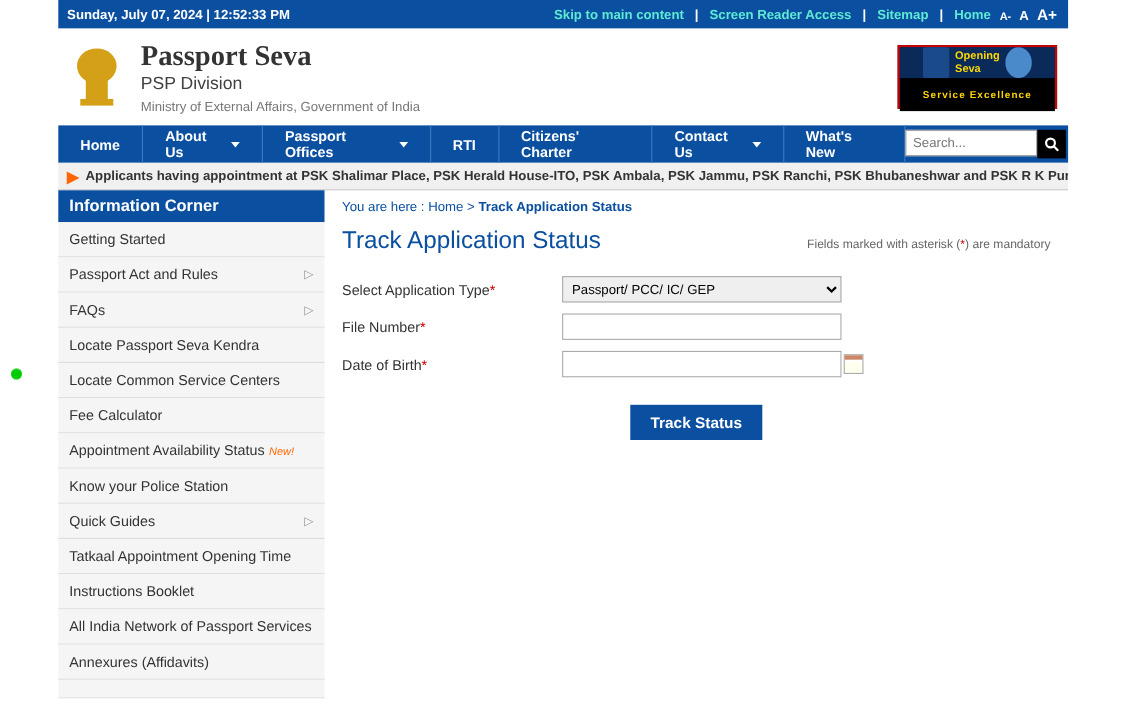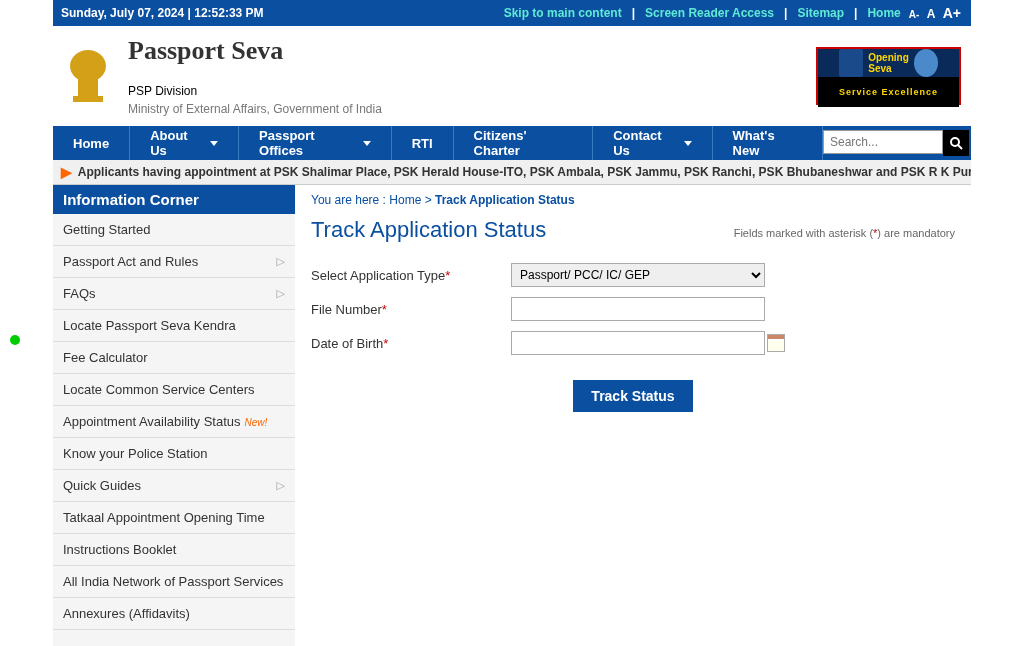--- a/index.html
+++ b/index.html
@@ -15,21 +15,21 @@
 .font-a-minus { font-size: 10px; }
 .font-a { font-size: 12px; }
 .font-a-plus { font-size: 14px; }
 
 
 .header { background: #fff; padding: 10px; display: flex; justify-content: space-between; align-items: center; }
 .header-left { display: flex; align-items: center; gap: 15px; }
 .emblem { width: 50px; height: 60px; }
 .emblem svg { width: 100%; height: 100%; }
 .title-block h1 { font-size: 26px; font-weight: bold; color: #333; font-family: Georgia, serif; }
-.title-block .sub1 { font-size: 12px; color: #000000; margin-top: 18px; }
+.title-block .sub1 { font-size: 16px; color: #404040; margin-top: 2px; }
 .title-block .sub2 { font-size: 12px; color: #777; margin-top: 4px; }
 .badge { width: 145px; height: 58px; border: 2px solid #c00; background: #0a2a5a; display: flex; flex-direction: column; }
 .badge-top { flex: 1; display: flex; align-items: center; justify-content: center; gap: 5px; background: #0a2a5a; }
 .badge-top .icon-box { width: 24px; height: 28px; background: #1a4a8a; border-radius: 2px; }
 .badge-top .text { color: #ffd700; font-size: 10px; font-weight: bold; line-height: 1.1; }
 .badge-bottom { background: #000; color: #ffd700; text-align: center; font-size: 9px; padding: 10px 0; letter-spacing: 1px; font-weight: bold; }
 
 
 .nav { background: #0a4fa0; height: 34px; display: flex; align-items: center; }
 .nav a { color: #fff; text-decoration: none; padding: 0 20px; font-size: 13px; border-right: 1px solid #3a7ac0; height: 34px; display: flex; align-items: center; font-weight: bold; }
@@ -165,24 +165,24 @@
             <span class="arrow">▷</span>
           </div>
           <div class="side-item">
             <span>FAQs</span>
             <span class="arrow">▷</span>
           </div>
           <div class="side-item">
             <span>Locate Passport Seva Kendra</span>
           </div>
           <div class="side-item">
+            <span>Locate Common Service Centers</span>
+          </div>
+          <div class="side-item">
             <span>Fee Calculator</span>
-          </div>
-          <div class="side-item">
-            <span>Locate Common Service Centers</span>
           </div>
           <div class="side-item">
             <span>Appointment Availability Status<span class="new-badge">New!</span></span>
           </div>
           <div class="side-item">
             <span>Know your Police Station</span>
           </div>
           <div class="side-item">
             <span>Quick Guides</span>
             <span class="arrow">▷</span>

